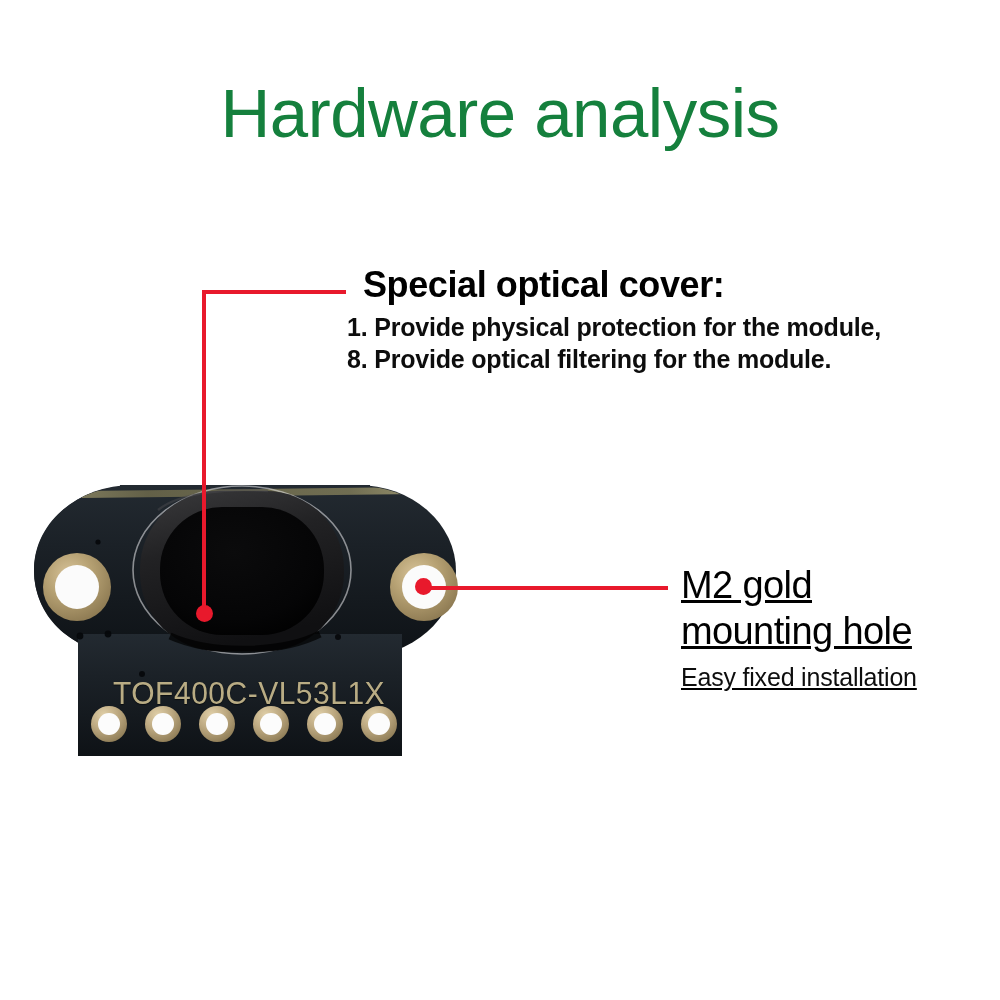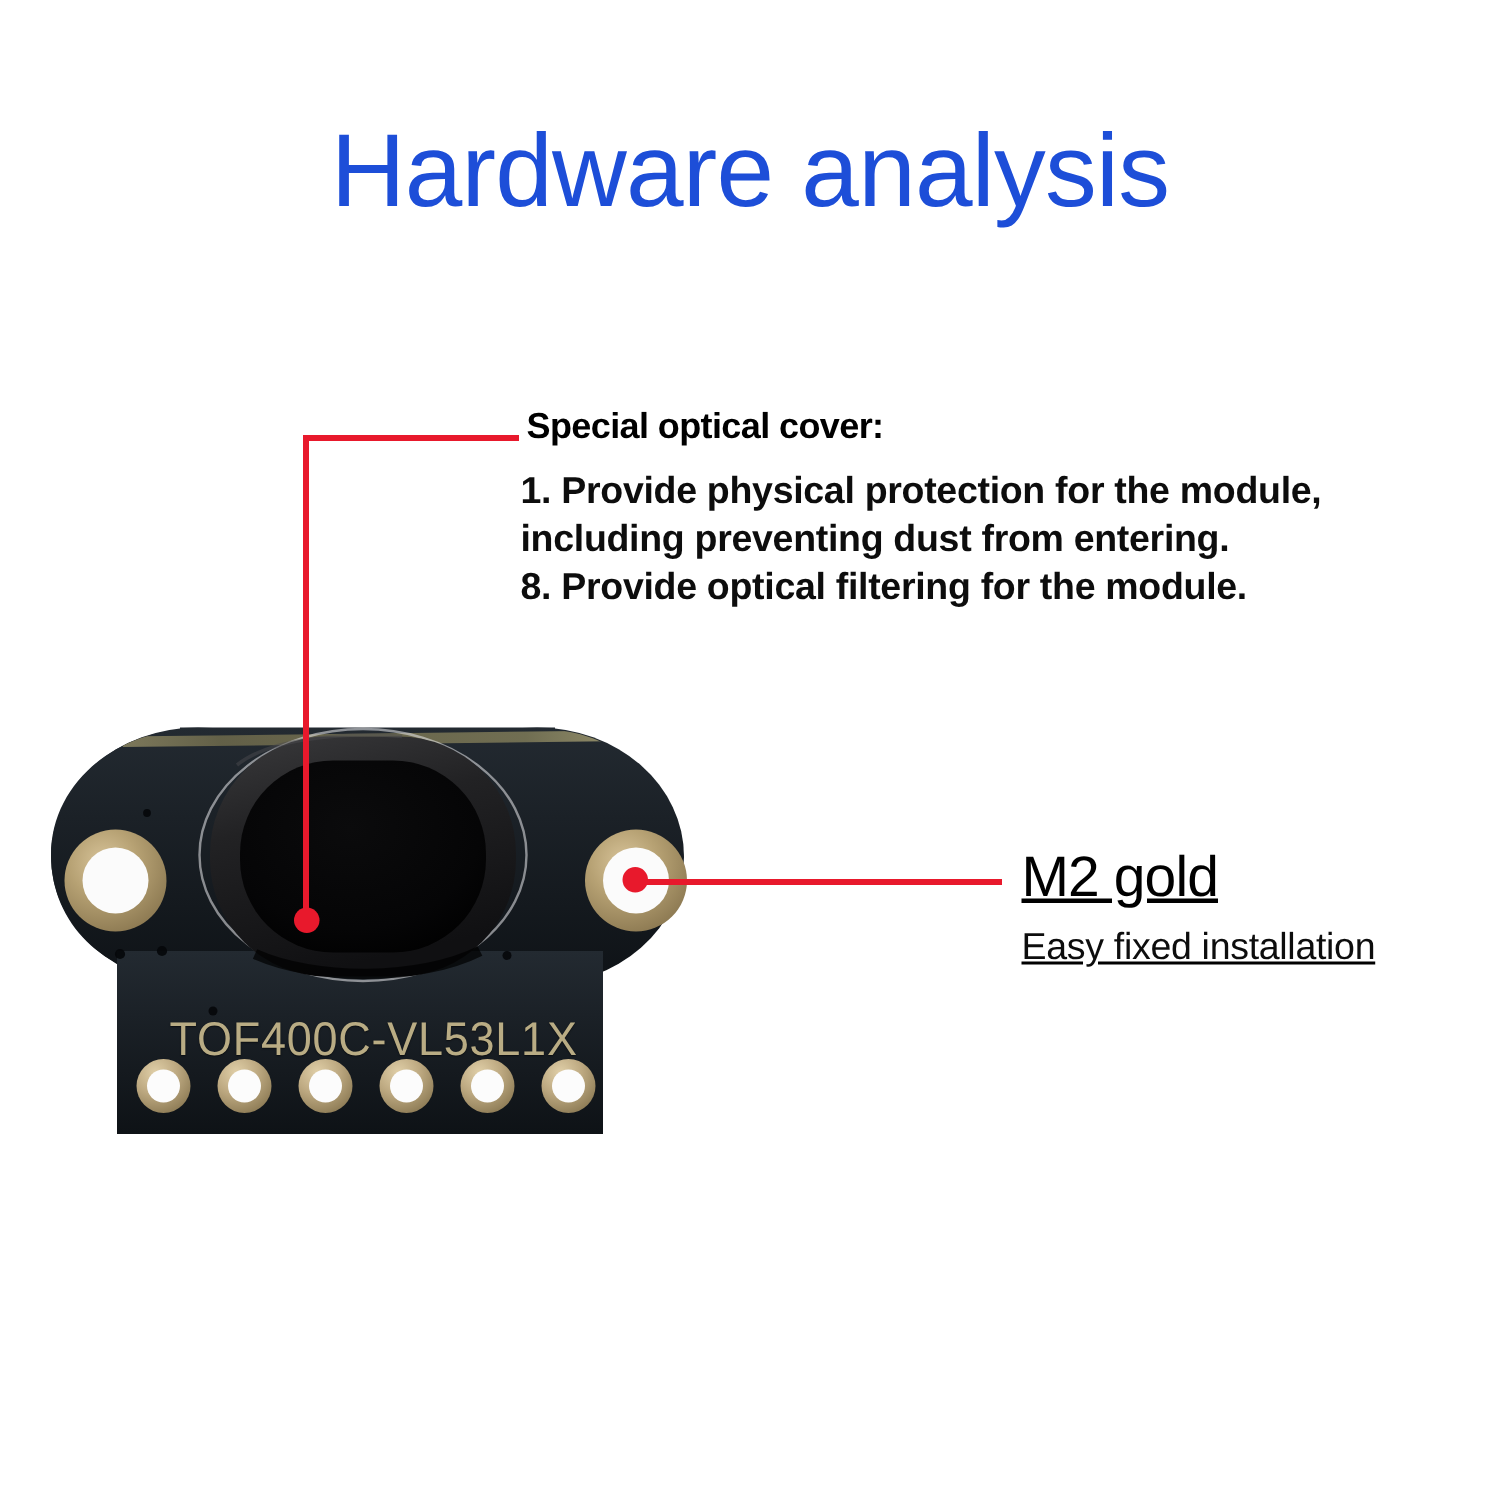--- a/index.html
+++ b/index.html
@@ -26,38 +26,38 @@
   .page-title {
     position: absolute;
     left: 0;
     top: 72px;
     width: 1000px;
     text-align: center;
     font-size: 69px;
     line-height: 84px;
     font-weight: 400;
     letter-spacing: -0.5px;
-    color: #1d4ed8;
+    color: #15803d;
     white-space: nowrap;
   }
 
   
   .callout-optical {
     position: absolute;
     left: 347px;
     top: 263px;
     width: 575px;
   }
   .callout-optical .headline {
-    font-size: 24px;
+    font-size: 36px;
     line-height: 44px;
     font-weight: 700;
     color: #000000;
     letter-spacing: -0.4px;
-    margin: 0 0 4px 4px;
+    margin: 0 0 4px 16px;
     white-space: nowrap;
   }
   .callout-optical .bodyline {
     font-size: 25px;
     line-height: 32px;
     font-weight: 700;
     color: #0d0d0d;
     letter-spacing: -0.2px;
     white-space: nowrap;
   }
@@ -288,22 +288,22 @@
   <div class="leader leader-optical-v"></div>
   <div class="leader leader-optical-h"></div>
   <div class="leader-dot dot-optical"></div>
 
   <div class="leader leader-mount-h"></div>
   <div class="leader-dot dot-mount"></div>
 
   <div class="callout-optical">
     <div class="headline">Special optical cover:</div>
     <div class="bodyline">1. Provide physical protection for the module,</div>
-    <div class="bodyline">including preventing dust from entering.</div>
     <div class="bodyline">8. Provide optical filtering for the module.</div>
   </div>
 
   <div class="callout-mount">
     <div class="headline">M2 gold</div>
+    <div class="headline">mounting hole</div>
     <div class="subline">Easy fixed installation</div>
   </div>
 
 </div>
 
 </body></html>

